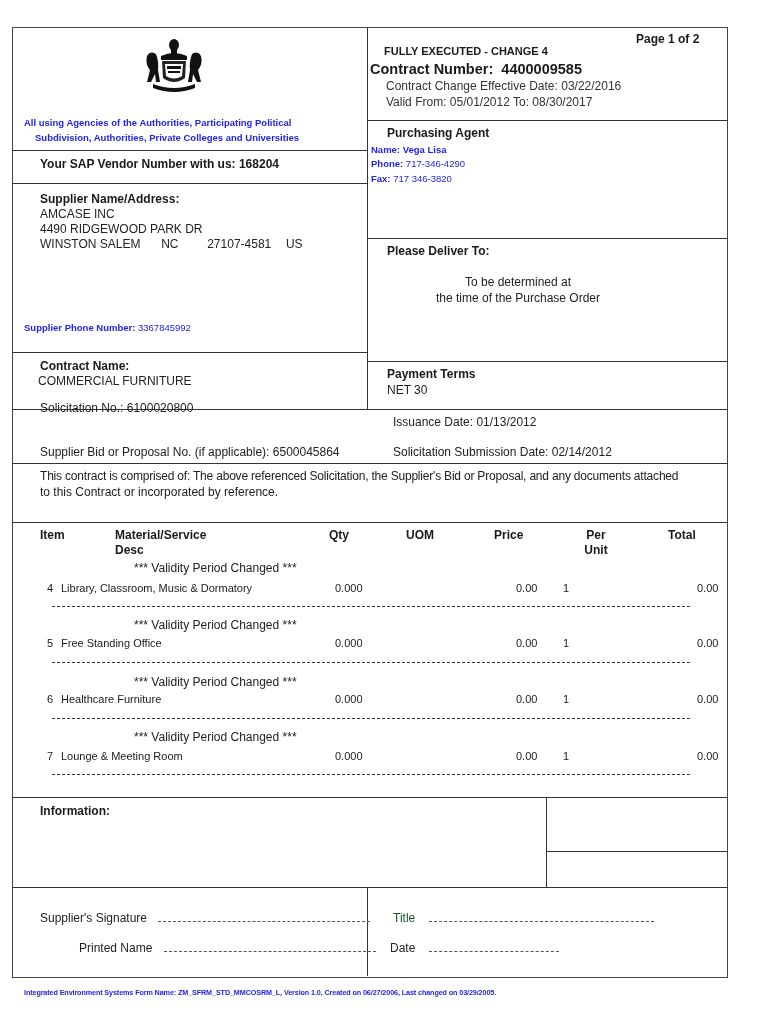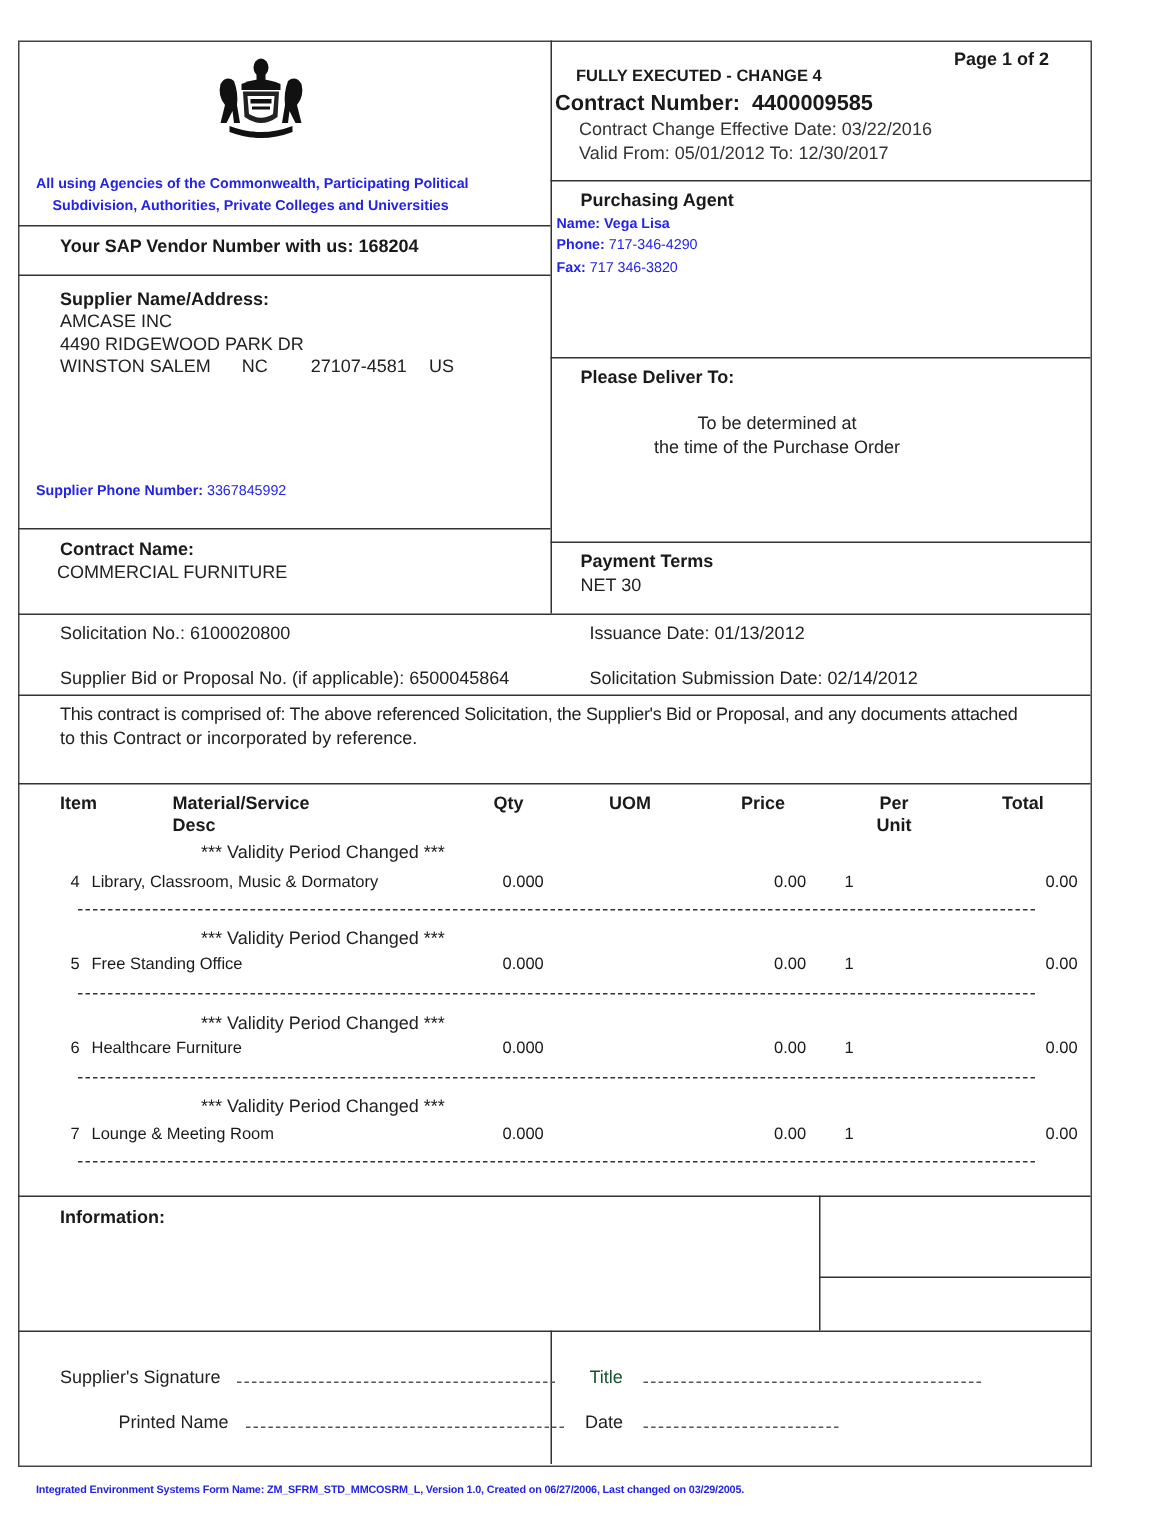--- a/index.html
+++ b/index.html
@@ -62,23 +62,23 @@
 </div>
 
 <div class="abs bold t12 nw" style="left:620px; top:32px;">Page 1 of 2</div>
 
 <div class="abs bold nw" style="left:384px; top:45px; font-size:11px;">FULLY EXECUTED - CHANGE 4</div>
 <div class="abs bold nw" style="left:370px; top:61px; font-size:14.5px;">
   <span>Contract Number:</span>&nbsp;
   <span>4400009585</span>
 </div>
 <div class="abs t12 nw" style="left:370px; top:79px; color:#333;">Contract Change Effective Date: 03/22/2016</div>
-<div class="abs t12 nw" style="left:370px; top:95px; color:#333;">Valid From: 05/01/2012 To: 12/30/2017</div>
-
-<div class="abs blue bold t9 nw" style="left:24px; top:117px;">All using Agencies of the Commonwealth, Participating Political</div>
+<div class="abs t12 nw" style="left:370px; top:95px; color:#333;">Valid From: 05/01/2012 To: 08/30/2017</div>
+
+<div class="abs blue bold t9 nw" style="left:24px; top:117px;">All using Agencies of the Authorities, Participating Political</div>
 <div class="abs blue bold t9 nw" style="left:35px; top:132px;">Subdivision, Authorities, Private Colleges and Universities</div>
 
 <div class="abs bold t12 nw" style="left:24px; top:157px;">
   <span>Your SAP Vendor Number with us:</span>
   <span>168204</span>
 </div>
 
 <div class="abs bold t12 nw" style="left:371px; top:126px;">Purchasing Agent</div>
 <div class="abs blue t9 nw" style="left:371px; top:144px;">
   <span class="bold">Name:</span>
@@ -115,21 +115,21 @@
   <div>To be determined at</div>
   <div>the time of the Purchase Order</div>
 </div>
 
 <div class="abs bold t12 nw" style="left:24px; top:359px;">Contract Name:</div>
 <div class="abs t12 nw" style="left:22px; top:374px; color:#222;">COMMERCIAL FURNITURE</div>
 
 <div class="abs bold t12 nw" style="left:371px; top:367px;">Payment Terms</div>
 <div class="abs t12 nw" style="left:371px; top:383px; color:#222;">NET 30</div>
 
-<div class="abs t12 nw" style="left:24px; top:415px; color:#222;">Solicitation No.: 6100020800</div>
+<div class="abs t12 nw" style="left:24px; top:401px; color:#222;">Solicitation No.: 6100020800</div>
 <div class="abs t12 nw" style="left:377px; top:415px; color:#222;">Issuance Date: 01/13/2012</div>
 <div class="abs t12 nw" style="left:24px; top:445px; color:#222;">Supplier Bid or Proposal No. (if applicable): 6500045864</div>
 <div class="abs t12 nw" style="left:377px; top:445px; color:#222;">Solicitation Submission Date: 02/14/2012</div>
 
 <div class="abs t12 nw" style="left:24px; top:469px; color:#222; letter-spacing:-0.2px;">This contract is comprised of:  The above referenced Solicitation, the Supplier's Bid or Proposal, and any documents attached</div>
 <div class="abs t12 nw" style="left:24px; top:485px; color:#222;">to this Contract or incorporated by reference.</div>
 
 <div class="abs bold t12 nw" style="left:24px; top:528px;">Item</div>
 <div class="abs bold t12" style="left:99px; top:528px; width:125px; text-align:left; line-height:15px;">
   <div>Material/Service</div>

